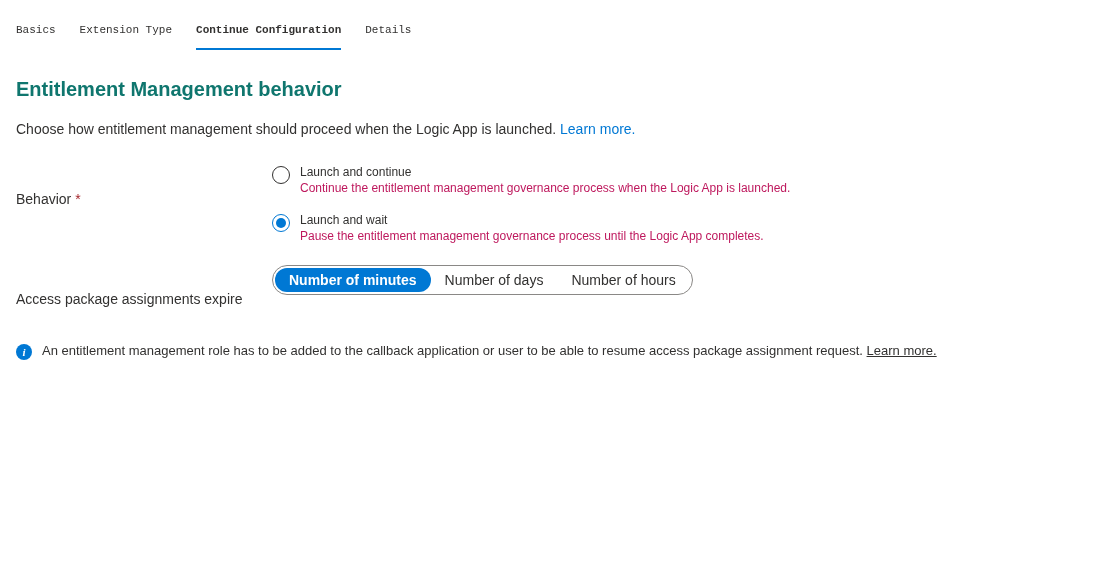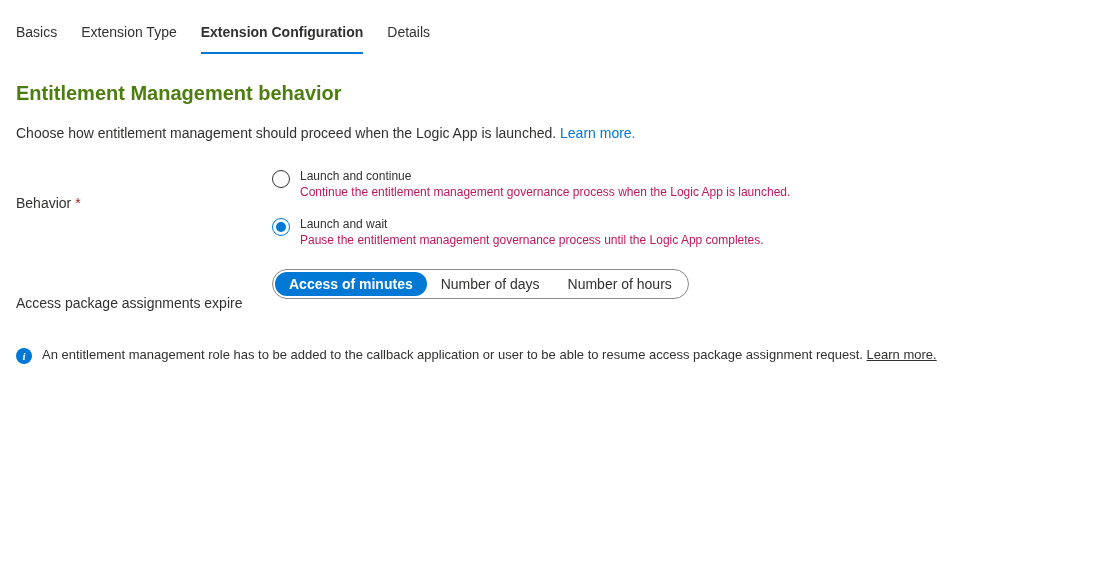--- a/index.html
+++ b/index.html
@@ -15,35 +15,36 @@
       padding: 24px 16px 16px 16px;
     }
     .tabs {
       display: flex;
       gap: 24px;
       margin-bottom: 28px;
     }
     .tab {
       padding: 0 0 12px 0;
       cursor: pointer;
-      font-size: 14px;
+      font-size: 11px;
       color: #323130;
       border-bottom: 2px solid transparent;
+      font-family: Liberation Mono, monospace;
     }
     .tab.active {
       font-weight: 600;
       border-bottom: 2px solid #0078d4;
     }
     .tab.disabled {
       color: #a19f9d;
     }
     .section-title {
       font-size: 20px;
       font-weight: 600;
-      color: #4d7c0f;
+      color: #0f766e;
       margin-bottom: 20px;
     }
     .description {
       font-size: 14px;
       color: #323130;
       margin-bottom: 28px;
     }
     .link {
       color: #0078d4;
       text-decoration: none;
@@ -185,21 +186,21 @@
       cursor: pointer;
     }
   </style>
 </head>
 <body>
 
 <div class="container">
   <div class="tabs">
     <div class="tab">Basics</div>
     <div class="tab">Extension Type</div>
-    <div class="tab active">Extension Configuration</div>
+    <div class="tab active">Continue Configuration</div>
     <div class="tab">Details</div>
   </div>
 
   <h2 class="section-title">Entitlement Management behavior</h2>
 
   <p class="description">
     <span>Choose how entitlement management should proceed when the Logic App is launched. </span><a class="link">Learn more.</a>
   </p>
 
   <div class="form-row">
@@ -225,21 +226,21 @@
           </div>
         </div>
       </div>
     </div>
   </div>
 
   <div class="form-row">
     <div class="form-label">Access package assignments expire</div>
     <div class="form-control">
       <div class="pill-group">
-        <div class="pill selected">Access of minutes</div>
+        <div class="pill selected">Number of minutes</div>
         <div class="pill">Number of days</div>
         <div class="pill">Number of hours</div>
       </div>
     </div>
   </div>
 
 
   <div class="info-banner">
     <div class="info-badge">i</div>
     <div>

